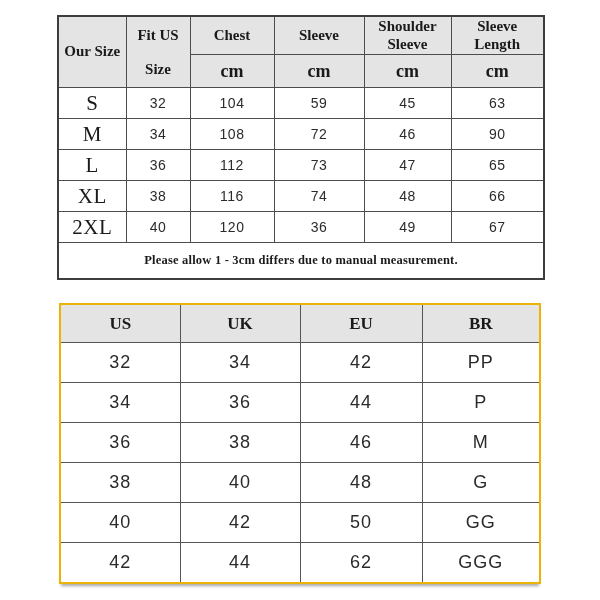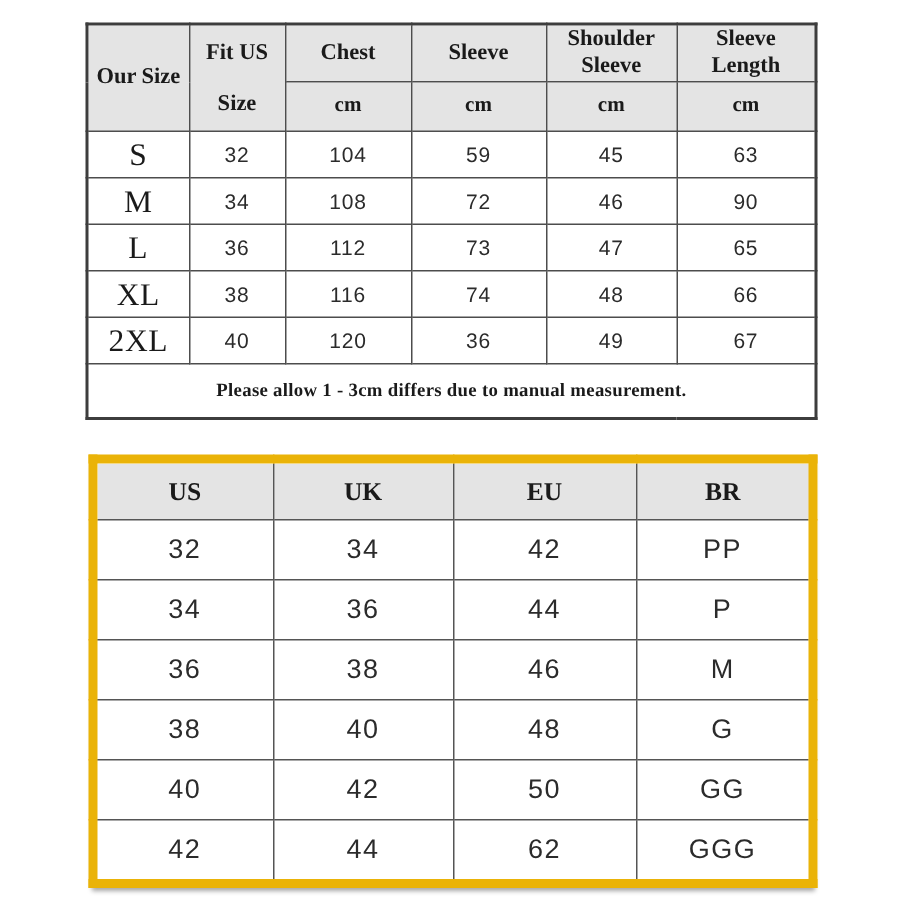--- a/index.html
+++ b/index.html
@@ -38,21 +38,21 @@
     width: 486px;
     border: 2px solid #3d3d3d;
   }
   .t1 th {
     background: #e4e4e4;
     font-weight: bold;
     font-size: 15px;
     line-height: 1.15;
   }
   .t1 .h1 th { height: 37px; }
-  .t1 .h2 th { height: 32px; font-size: 14px; }
+  .t1 .h2 th { height: 32px; font-size: 18px; }
   .t1 .fitus { line-height: 2.3; margin-top: 12px; }
   .t1 tbody td { height: 30px; }
   .t1 td.size-cell {
     font-family: "Liberation Serif", serif;
     font-size: 21px;
     letter-spacing: 0.5px;
   }
   .t1 td.num {
     font-family: "Liberation Sans", sans-serif;
     font-size: 14px;
@@ -66,21 +66,21 @@
     letter-spacing: 0.2px;
     margin-top: 27px;
   }
 
   
   .t2 {
     position: absolute;
     left: 59px;
     top: 303px;
     width: 480px;
-    border: 6px solid #eab308;
+    border: 2px solid #eab308;
     box-shadow: 0 4px 3px -2px rgba(0,0,0,0.35);
   }
   .t2 th {
     background: #e4e4e4;
     font-weight: bold;
     font-size: 17px;
     height: 37px;
     border: 1px solid #555555;
   }
   .t2 td {

